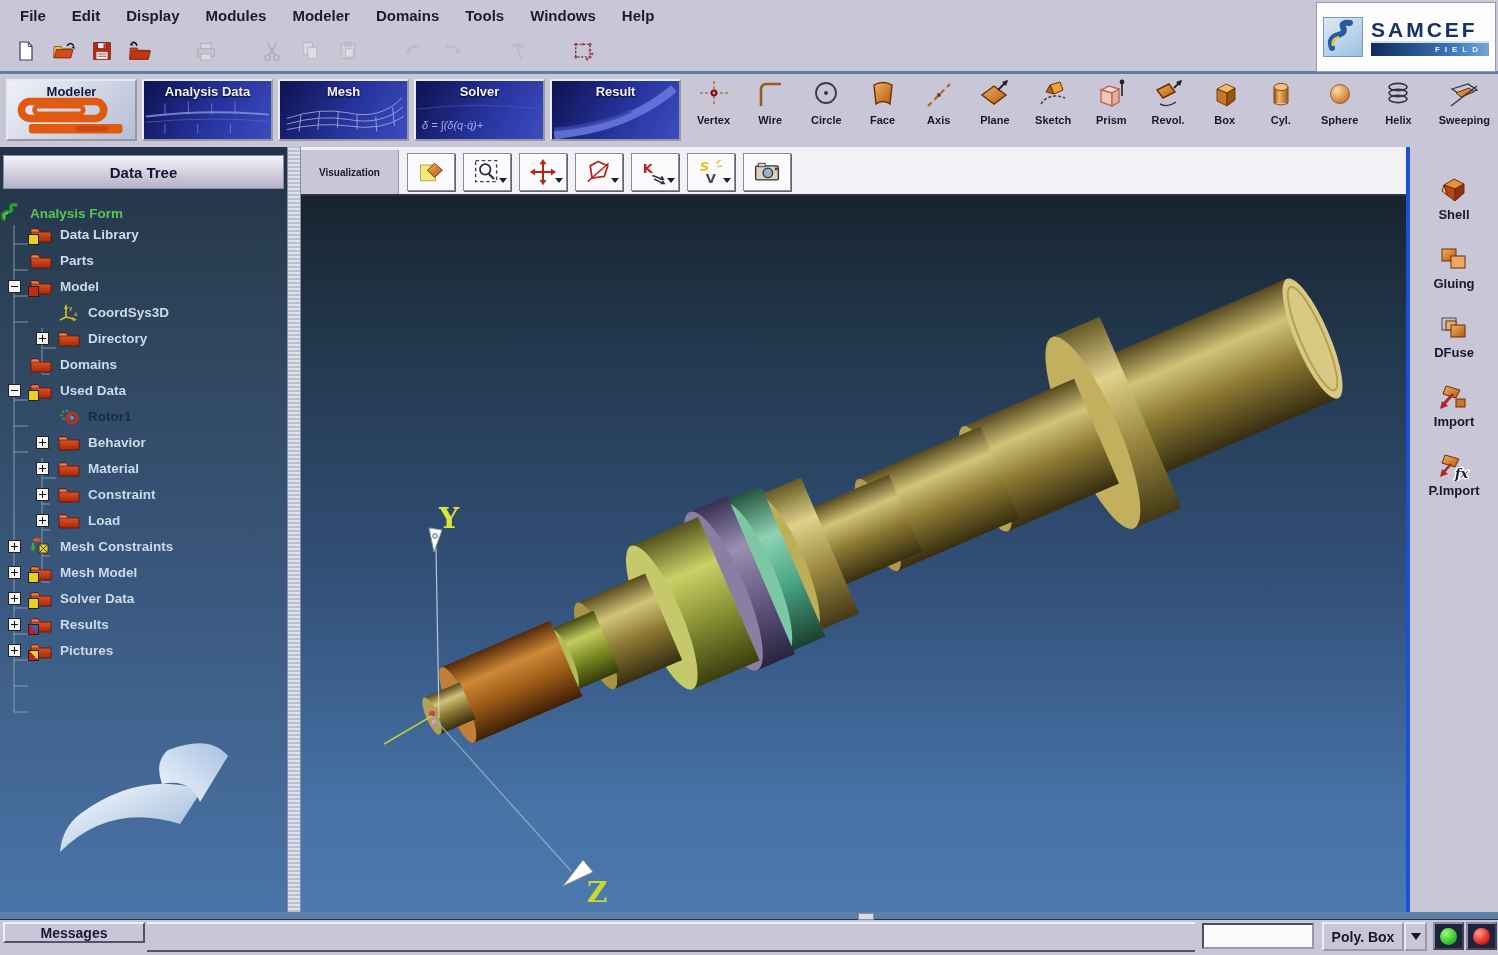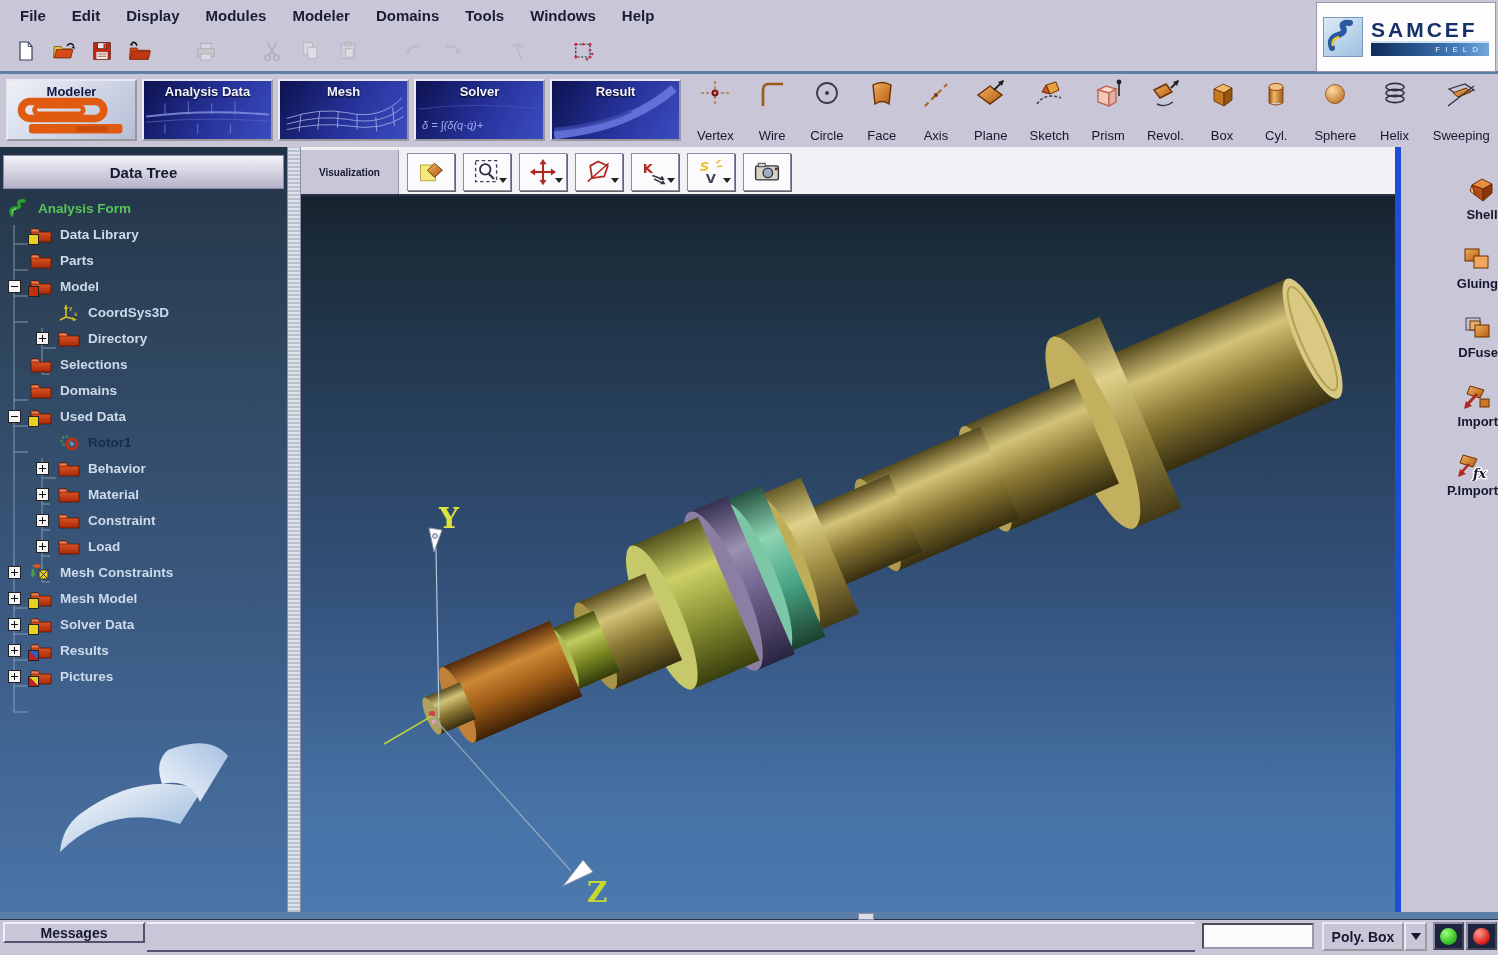--- a/index.html
+++ b/index.html
@@ -13,47 +13,47 @@
   .tbtn{width:36px;height:34px;display:flex;align-items:center;justify-content:center;background:transparent;border:none;margin-right:2px;}
   .tbtn.dis{opacity:.5;filter:grayscale(1);}
   .tbtn svg{width:28px;height:28px;}
   .gap24{margin-left:28px;}
 
   .logo{position:absolute;right:2px;top:2px;width:180px;height:70px;background:#fdfdfe;border:1px solid #9a96ae;display:flex;align-items:center;padding:4px 6px;box-sizing:border-box;z-index:50;}
   .logo-swirl{width:38px;height:38px;background:linear-gradient(145deg,#ddeaf6,#9cc0e2);border:1px solid #7898c0;margin-right:8px;flex:none;}
   .logo-right{flex:1;}
   .logo-name{font-size:21px;font-weight:bold;color:#16306a;letter-spacing:3px;line-height:22px;}
   .logo-bar{height:13px;background:linear-gradient(90deg,#0e2c58,#3f77b8 70%,#74a8d8);border-top:2px solid #cfe0f0;display:flex;align-items:center;justify-content:flex-end;padding-right:6px;}
-  .logo-field{font-size:8px;font-weight:normal;color:#eaf2fa;letter-spacing:5px;}
+  .logo-field{font-size:8px;font-weight:bold;color:#eaf2fa;letter-spacing:5px;}
 
   
   .modulebar{position:absolute;left:0;top:74px;width:1498px;height:73px;background:#c9c6d8;}
   .modtabs{position:absolute;left:6px;top:5px;display:flex;gap:5px;}
   .modtab{width:131px;height:62px;position:relative;border:2px outset #e8e8f0;box-sizing:border-box;overflow:hidden;cursor:pointer;}
   .modtab .mlabel{position:absolute;top:3px;left:0;right:0;text-align:center;font-size:13px;font-weight:bold;z-index:3;}
   .modtab.dark{background:linear-gradient(120deg,#0d1250,#27339c 55%,#3c4cc0);}
   .modtab.dark .mlabel{color:#f2f4ff;text-shadow:0 1px 2px #000;}
   .modtab.lite{background:linear-gradient(135deg,#eef1f8,#b6bed6);}
   .modtab.lite .mlabel{color:#101840;}
   .modtab svg{position:absolute;inset:0;width:100%;height:100%;}
   .formula{position:absolute;bottom:8px;left:6px;right:4px;font-size:11px;font-style:italic;color:#9caaf0;z-index:2;white-space:nowrap;}
 
   .shape-tools{position:absolute;left:697px;right:8px;top:4px;height:66px;display:flex;justify-content:space-between;}
   .stool{display:flex;flex-direction:column;align-items:center;justify-content:flex-start;cursor:pointer;}
   .stool svg{width:32px;height:34px;}
-  .stool .slabel{font-size:13px;font-weight:normal;color:#15182e;white-space:nowrap;margin-top:16px;}
+  .stool .slabel{font-size:11px;font-weight:bold;color:#15182e;white-space:nowrap;margin-top:2px;}
 
   
   .workspace{position:absolute;left:0;top:147px;width:1498px;height:765px;}
   .left-panel{position:absolute;left:0;top:0;width:287px;height:765px;background:linear-gradient(#223246 0%,#2c4156 18%,#3a587e 58%,#4a74a8 100%);}
   .tree-header{position:absolute;left:3px;top:8px;right:3px;height:32px;background:linear-gradient(#f4f4fa,#b4b2c8);border:1px solid #8e8aa6;display:flex;align-items:center;justify-content:center;font-size:15px;font-weight:bold;color:#15182e;}
   .tree{position:absolute;left:0;top:48px;right:0;bottom:0;}
   .trow{position:relative;height:26px;display:flex;align-items:center;cursor:pointer;}
   .trow .ticw{position:relative;width:22px;height:18px;flex:none;}
-  .trow.lv0{padding-left:8px;}
+  .trow.lv0{align-items:flex-end;}
   .trow.lv1{padding-left:30px;}
   .trow.lv2{padding-left:58px;}
   .ticw svg{width:22px;height:18px;display:block;}
   .tlabel{font-size:13.5px;font-weight:bold;color:#ccdaea;margin-left:8px;white-space:nowrap;}
   .tlabel.green{color:#58c558;}
   .tlabel.navy{color:#182b4e;}
   .exp{position:absolute;width:11px;height:11px;background:#f4f4f4;border:1px solid #222;top:7px;display:flex;align-items:center;justify-content:center;z-index:4;}
   .exp.root{left:8px;} .exp.child{left:36px;}
   .exp i{position:absolute;background:#111;}
   .exp .h{width:7px;height:1px;left:2px;top:5px;}
@@ -72,21 +72,21 @@
 
   .canvas-area{position:absolute;left:301px;top:0;width:1117px;height:765px;background:#eef0f5;}
   .vizbar{position:absolute;left:0;top:3px;right:0;height:44px;background:#f1f1f6;border-bottom:2px solid #2a3246;display:flex;align-items:center;}
   .viz-tab{height:44px;background:#c9c6d8;display:flex;align-items:center;padding:0 18px;font-size:10px;font-weight:bold;color:#15182e;border-right:1px solid #9a96ae;}
   .vbtn{width:46px;height:36px;margin-left:8px;background:#fbfbfd;border:1px solid #8e8aa6;box-shadow:1px 1px 0 #666;display:flex;align-items:center;justify-content:center;position:relative;cursor:pointer;}
   .vbtn svg{width:28px;height:28px;}
   .caret{position:absolute;right:3px;bottom:3px;width:0;height:0;border:4px solid transparent;border-top:5px solid #222;}
   .viewport{position:absolute;left:0;top:49px;right:0;bottom:0;background:linear-gradient(#17242f 0%,#22374c 20%,#33517a 55%,#4672a6 85%,#4c7aae 100%);cursor:crosshair;}
   .viewport svg{position:absolute;inset:0;}
 
-  .right-panel{position:absolute;right:0;top:0;width:103px;height:765px;background:#c9c6d8;border-left:6px solid #1d4ed8;box-sizing:border-box;display:flex;flex-direction:column;align-items:flex-end;padding-top:28px;}
+  .right-panel{position:absolute;right:0;top:0;width:92px;height:765px;background:#c9c6d8;border-left:4px solid #1d4ed8;box-sizing:border-box;display:flex;flex-direction:column;align-items:center;padding-top:28px;}
   .rtool{display:flex;flex-direction:column;align-items:center;margin-bottom:22px;cursor:pointer;}
   .rtool svg{width:32px;height:30px;}
   .rtool .rlabel{font-size:13px;font-weight:bold;color:#15182e;margin-top:2px;}
 
   
   .bottombar{position:absolute;left:0;top:912px;width:1498px;height:43px;background:#c9c6d8;}
   .bstrip{position:absolute;left:0;top:0;width:1498px;height:7px;background:#5b7fa6;border-bottom:1px solid #2a3246;}
   .bthumb{position:absolute;left:858px;top:1px;width:14px;height:5px;background:#d9dde6;border:1px solid #8e8aa6;}
   .msg-tab{position:absolute;left:3px;top:10px;width:142px;height:21px;background:#c9c6d8;border-top:2px solid #f0eef8;border-left:2px solid #f0eef8;border-right:2px solid #56506e;border-bottom:2px solid #56506e;display:flex;align-items:center;justify-content:center;font-size:14px;font-weight:bold;color:#15182e;cursor:pointer;box-sizing:border-box;}
   .msg-rest{position:absolute;left:147px;top:10px;width:1048px;height:30px;border-top:2px solid #f0eef8;border-bottom:2px solid #56506e;box-sizing:border-box;background:#c9c6d8;}
@@ -715,28 +715,20 @@
           <span class="exp child">
               <i class="h"></i>
               <i class="v"></i>
             </span>
           <span class="ticw">
               <svg>
                 <use href="#sym-folder"></use>
               </svg>
             </span>
           <span class="tlabel">Directory</span>
-        </div>
-        <div class="trow lv1">
-          <span class="ticw">
-              <svg>
-                <use href="#sym-folder"></use>
-              </svg>
-            </span>
-          <span class="tlabel">Selections</span>
         </div>
         <div class="trow lv1">
           <span class="ticw">
               <svg>
                 <use href="#sym-folder"></use>
               </svg>
             </span>
           <span class="tlabel">Domains</span>
         </div>
         <div class="trow lv1">

